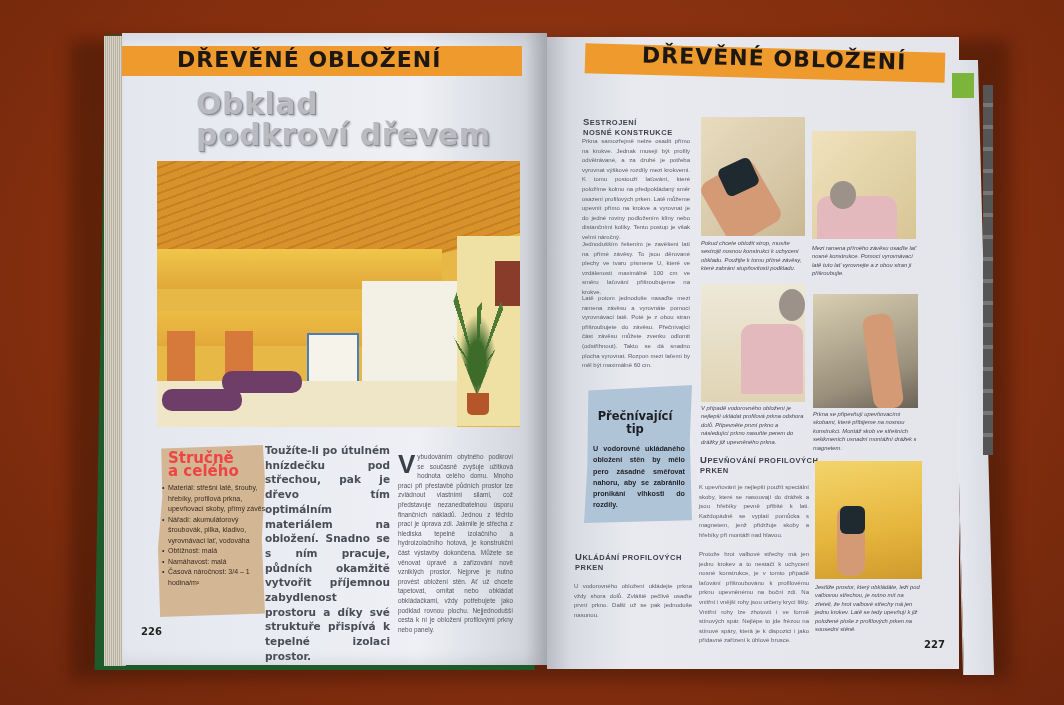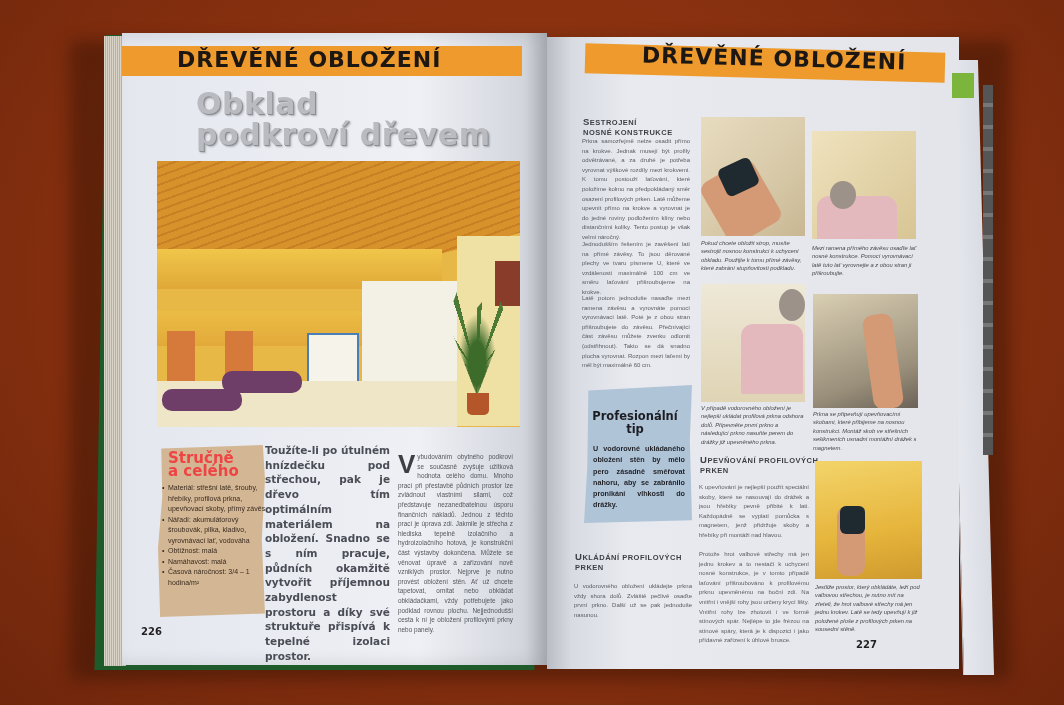--- a/index.html
+++ b/index.html
@@ -136,24 +136,24 @@
 <div class="rh" style="left:583px;top:117px;">
   <span class="cap">S</span><span>estrojení</span><br>
   <span>nosné konstrukce</span>
 </div>
 <div class="rbody" style="left:582px;top:137px;width:108px;">Prkna samozřejmě nelze osadit přímo na krokve. Jednak musejí být profily odvětrávané, a za druhé je potřeba vyrovnat výškové rozdíly mezi krokvemi. K tomu postouží laťování, které položíme kolmo na předpokládaný směr osazení profilových prken. Latě můžeme upevnit přímo na krokve a vyrovnat je do jedné roviny podložením klíny nebo distančními kolíky. Tento postup je však velmi náročný.</div>
 <div class="rbody" style="left:582px;top:240px;width:108px;">Jednodušším řešením je zavěšení latí na přímé závěsy. To jsou děrované plechy ve tvaru písmene U, které ve vzdálenosti maximálně 100 cm ve směru laťování přišroubujeme na krokve.</div>
 <div class="rbody" style="left:582px;top:294px;width:108px;">Latě potom jednoduše nasaďte mezi ramena závěsu a vyrovnáte pomocí vyrovnávací latě. Poté je z obou stran přišroubujete do závěsu. Přečnívající část závěsu můžete zvenku odlomit (odstřihnout). Takto se dá snadno plocha vyrovnat. Rozpon mezi laťemi by měl být maximálně 60 cm.</div>
 
 <div class="tipbox"></div>
 <div class="tip-title">
-  <div>Profesionální</div>
+  <div>Přečnívající</div>
   <div>tip</div>
 </div>
-<div class="tip-body">U vodorovné ukládaného obložení stěn by mělo pero zásadně směřovat nahoru, aby se zabránilo pronikání vlhkosti do drážky.</div>
+<div class="tip-body">U vodorovné ukládaného obložení stěn by mělo pero zásadně směřovat nahoru, aby se zabránilo pronikání vlhkosti do rozdíly.</div>
 
 <div class="rh" style="left:575px;top:552px;">
   <span class="cap">U</span><span>kládání profilových</span><br>
   <span>prken</span>
 </div>
 <div class="rbody" style="left:574px;top:582px;width:118px;">U vodorovného obložení ukládejte prkna vždy shora dolů. Zvláště pečlivě osaďte první prkno. Další už se pak jednoduše nasunou.</div>
 
 <div class="rh" style="left:700px;top:455px;">
   <span class="cap">U</span><span>pevňování profilových</span><br>
   <span>prken</span>
@@ -183,13 +183,13 @@
   <div class="arm" style="left:55px;top:20px;width:30px;height:95px;transform:rotate(-8deg);"></div>
 </div>
 <div class="caption" style="left:813px;top:410px;width:105px;">Prkna se připevňují upevňovacími skobami, které přibijeme na nosnou konstrukci. Montáž skob ve střešních sešikmeních usnadní montážní drážek s magnetem.</div>
 
 <div class="photo p5">
   <div class="arm" style="left:22px;top:45px;width:28px;height:70px;"></div>
   <div class="drill" style="left:25px;top:45px;width:25px;height:28px;"></div>
 </div>
 <div class="caption" style="left:815px;top:583px;width:107px;">Jestliže prostor, který obkládáte, leží pod valbovou střechou, je nutno mít na zřeteli, že hrot valbové střechy má jen jednu krokev. Latě se tedy upevňují k již položené ploše z profilových prken na sousední stěně.</div>
 
-<div class="pagenum" style="left:856px;top:639px;">227</div>
+<div class="pagenum" style="left:924px;top:639px;">227</div>
 
 </body></html>

